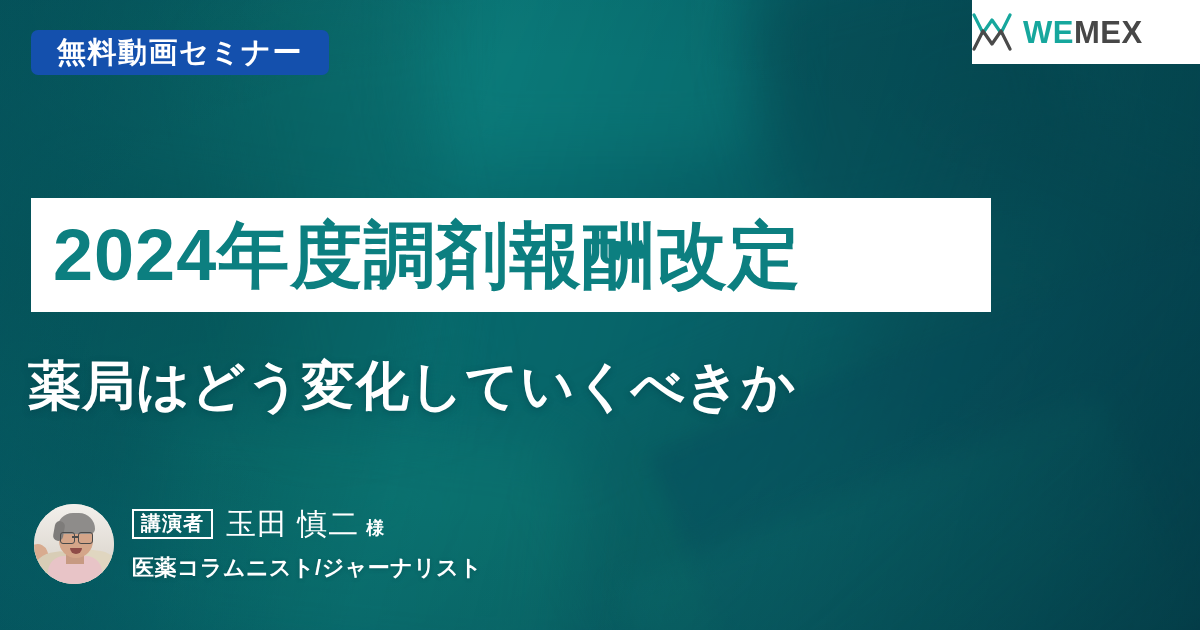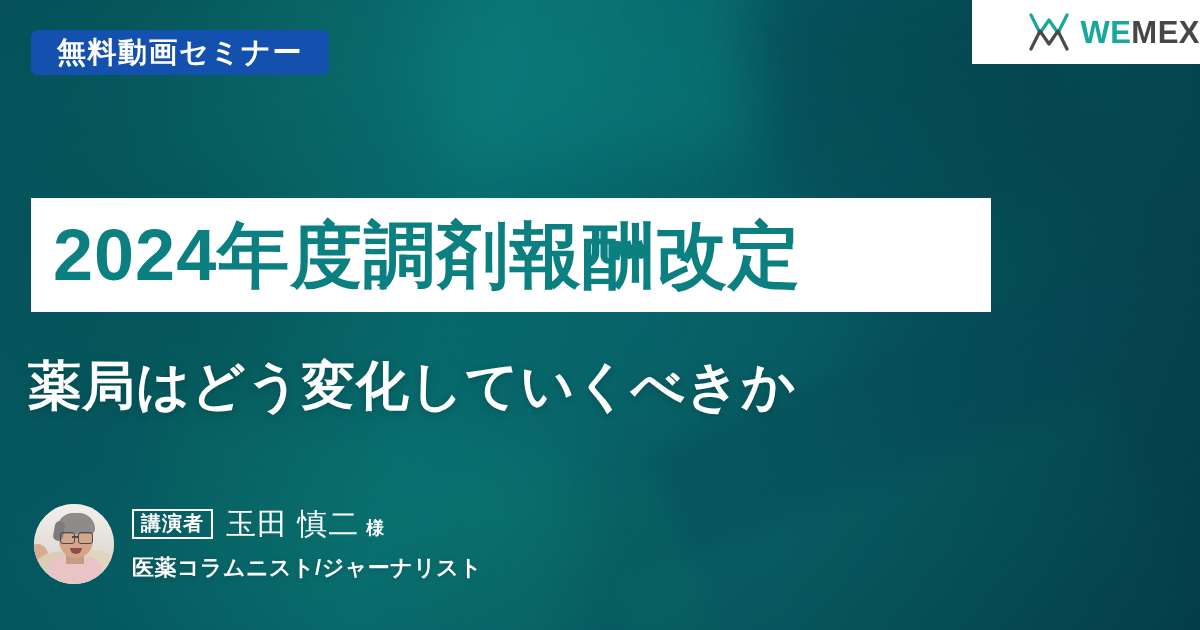--- a/index.html
+++ b/index.html
@@ -116,21 +116,21 @@
   
   .logo-plate {
     position: absolute;
     right: 0;
     top: 0;
     width: 228px;
     height: 64px;
     background: #ffffff;
     display: flex;
     align-items: center;
-    justify-content: flex-end;
+    justify-content: flex-start;
     gap: 11px;
   }
   .logo-mark { width: 40px; height: 38px; display: block; }
   .logo-word {
     font-size: 31px;
     font-weight: bold;
     letter-spacing: 0.5px;
     line-height: 1;
     white-space: nowrap;
   }

